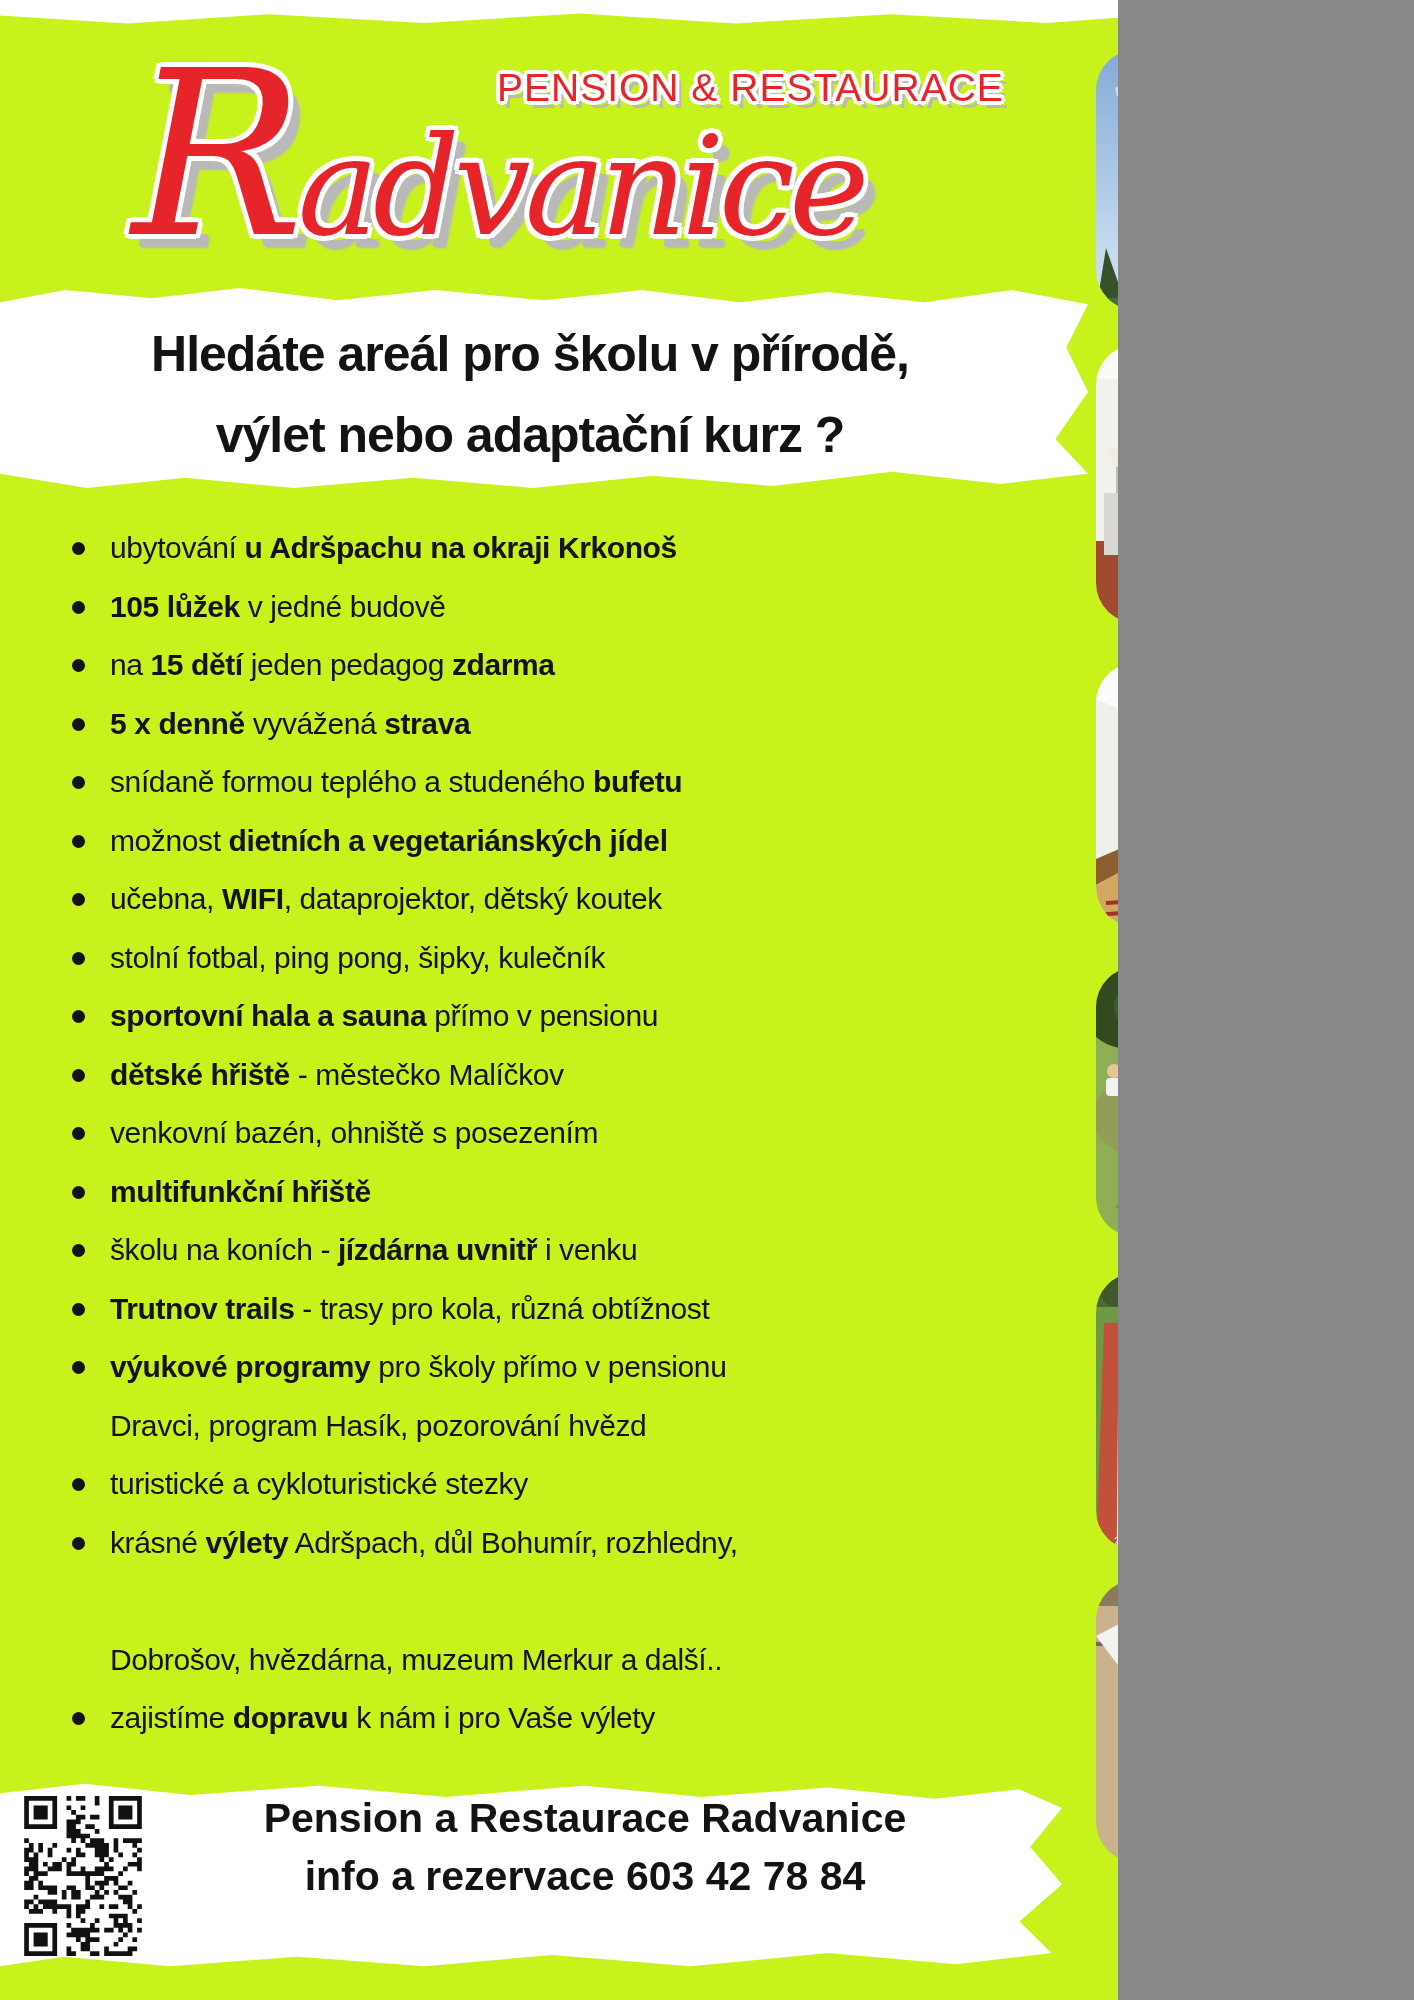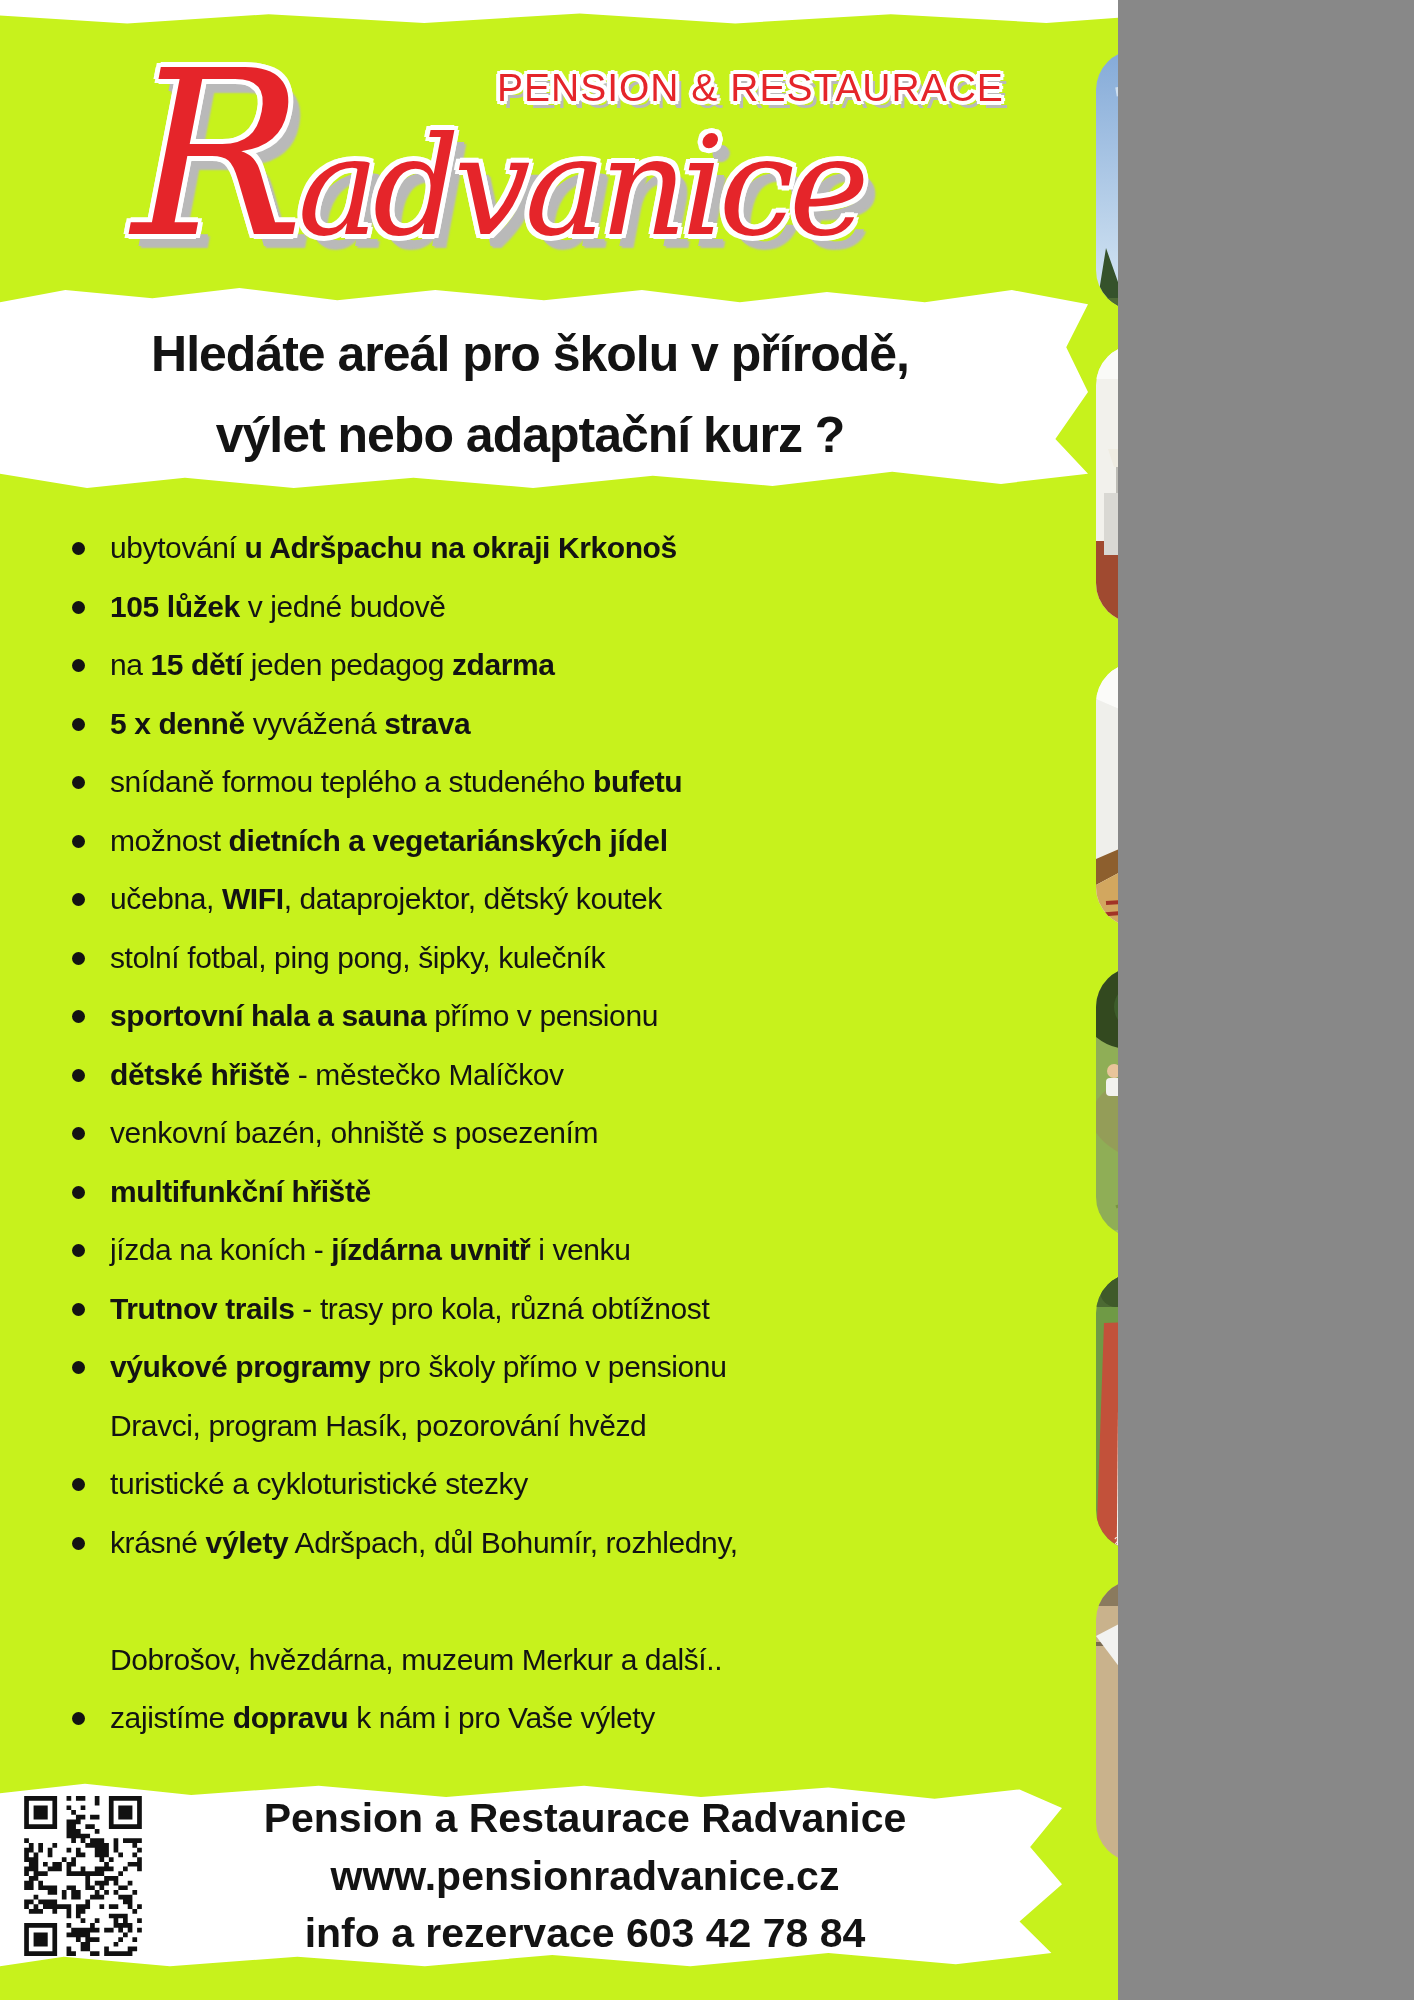--- a/index.html
+++ b/index.html
@@ -74,21 +74,21 @@
       <li><span>na </span><span class="b">15 dětí</span><span> jeden pedagog </span><span class="b">zdarma</span></li>
       <li><span class="b">5 x denně</span><span> vyvážená </span><span class="b">strava</span></li>
       <li><span>snídaně formou teplého a studeného </span><span class="b">bufetu</span></li>
       <li><span>možnost </span><span class="b">dietních a vegetariánských jídel</span></li>
       <li><span>učebna, </span><span class="b">WIFI</span><span>, dataprojektor, dětský koutek</span></li>
       <li><span>stolní fotbal, ping pong, šipky, kulečník</span></li>
       <li><span class="b">sportovní hala a sauna</span><span> přímo v pensionu</span></li>
       <li><span class="b">dětské hřiště</span><span> - městečko Malíčkov</span></li>
       <li><span>venkovní bazén, ohniště s posezením</span></li>
       <li><span class="b">multifunkční hřiště</span></li>
-      <li><span>jízda na koních - </span><span class="b">jízdárna uvnitř</span><span> i venku</span></li>
+      <li><span>školu na koních - </span><span class="b">jízdárna uvnitř</span><span> i venku</span></li>
       <li><span class="b">Trutnov trails</span><span> - trasy pro kola, různá obtížnost</span></li>
       <li><span class="b">výukové programy</span><span> pro školy přímo v pensionu</span><br><span>Dravci, program Hasík, pozorování hvězd</span></li>
       <li><span>turistické a cykloturistické stezky</span></li>
       <li><span>krásné </span><span class="b">výlety</span><span> Adršpach, důl Bohumír, rozhledny,</span><br><br><span>Dobrošov, hvězdárna, muzeum Merkur a další..</span></li>
       <li><span>zajistíme </span><span class="b">dopravu</span><span> k nám i pro Vaše výlety</span></li>
     </ul>
 
   <figure class="photo ph1" style="margin:0" aria-label="Adršpach sandstone rock towers">
     <svg viewBox="0 0 284 260">
       <defs>
@@ -397,17 +397,16 @@
       </g>
       <g fill="#111111">
         <path d="M2 2h3v3h-3z M20 2h3v3h-3z M2 29h3v3h-3z"></path>
         <path id="qr-mods" d="M9 0h1v1h-1zM11 0h1v1h-1zM12 0h1v1h-1zM15 0h1v1h-1zM15 1h1v1h-1zM9 2h1v1h-1zM12 2h1v1h-1zM10 3h1v1h-1zM11 4h1v1h-1zM12 4h1v1h-1zM14 4h1v1h-1zM15 4h1v1h-1zM9 5h1v1h-1zM10 5h1v1h-1zM11 5h1v1h-1zM9 6h1v1h-1zM10 6h1v1h-1zM13 6h1v1h-1zM14 6h1v1h-1zM9 7h1v1h-1zM10 7h1v1h-1zM11 7h1v1h-1zM15 7h1v1h-1zM9 8h1v1h-1zM10 8h1v1h-1zM11 8h1v1h-1zM12 8h1v1h-1zM13 8h1v1h-1zM0 9h1v1h-1zM10 9h1v1h-1zM12 9h1v1h-1zM14 9h1v1h-1zM15 9h1v1h-1zM16 9h1v1h-1zM19 9h1v1h-1zM21 9h1v1h-1zM22 9h1v1h-1zM23 9h1v1h-1zM24 9h1v1h-1zM1 10h1v1h-1zM3 10h1v1h-1zM6 10h1v1h-1zM13 10h1v1h-1zM14 10h1v1h-1zM15 10h1v1h-1zM16 10h1v1h-1zM17 10h1v1h-1zM19 10h1v1h-1zM23 10h1v1h-1zM0 11h1v1h-1zM1 11h1v1h-1zM3 11h1v1h-1zM5 11h1v1h-1zM9 11h1v1h-1zM11 11h1v1h-1zM15 11h1v1h-1zM16 11h1v1h-1zM17 11h1v1h-1zM19 11h1v1h-1zM24 11h1v1h-1zM0 12h1v1h-1zM2 12h1v1h-1zM5 12h1v1h-1zM11 12h1v1h-1zM12 12h1v1h-1zM15 12h1v1h-1zM16 12h1v1h-1zM17 12h1v1h-1zM20 12h1v1h-1zM23 12h1v1h-1zM0 13h1v1h-1zM1 13h1v1h-1zM2 13h1v1h-1zM8 13h1v1h-1zM10 13h1v1h-1zM16 13h1v1h-1zM18 13h1v1h-1zM24 13h1v1h-1zM1 14h1v1h-1zM2 14h1v1h-1zM4 14h1v1h-1zM6 14h1v1h-1zM7 14h1v1h-1zM9 14h1v1h-1zM10 14h1v1h-1zM17 14h1v1h-1zM22 14h1v1h-1zM23 14h1v1h-1zM24 14h1v1h-1zM0 15h1v1h-1zM1 15h1v1h-1zM2 15h1v1h-1zM5 15h1v1h-1zM6 15h1v1h-1zM7 15h1v1h-1zM9 15h1v1h-1zM12 15h1v1h-1zM15 15h1v1h-1zM16 15h1v1h-1zM17 15h1v1h-1zM18 15h1v1h-1zM21 15h1v1h-1zM24 15h1v1h-1zM0 16h1v1h-1zM2 16h1v1h-1zM3 16h1v1h-1zM4 16h1v1h-1zM9 16h1v1h-1zM10 16h1v1h-1zM11 16h1v1h-1zM12 16h1v1h-1zM13 16h1v1h-1zM14 16h1v1h-1zM15 16h1v1h-1zM16 16h1v1h-1zM20 16h1v1h-1zM1 17h1v1h-1zM2 17h1v1h-1zM13 17h1v1h-1zM17 17h1v1h-1zM18 17h1v1h-1zM19 17h1v1h-1zM0 18h1v1h-1zM1 18h1v1h-1zM3 18h1v1h-1zM13 18h1v1h-1zM15 18h1v1h-1zM16 18h1v1h-1zM17 18h1v1h-1zM19 18h1v1h-1zM22 18h1v1h-1zM0 19h1v1h-1zM1 19h1v1h-1zM3 19h1v1h-1zM4 19h1v1h-1zM5 19h1v1h-1zM6 19h1v1h-1zM9 19h1v1h-1zM10 19h1v1h-1zM13 19h1v1h-1zM14 19h1v1h-1zM16 19h1v1h-1zM20 19h1v1h-1zM21 19h1v1h-1zM5 20h1v1h-1zM6 20h1v1h-1zM8 20h1v1h-1zM10 20h1v1h-1zM11 20h1v1h-1zM15 20h1v1h-1zM17 20h1v1h-1zM19 20h1v1h-1zM23 20h1v1h-1zM2 21h1v1h-1zM8 21h1v1h-1zM10 21h1v1h-1zM11 21h1v1h-1zM14 21h1v1h-1zM15 21h1v1h-1zM16 21h1v1h-1zM20 21h1v1h-1zM21 21h1v1h-1zM22 21h1v1h-1zM0 22h1v1h-1zM1 22h1v1h-1zM3 22h1v1h-1zM4 22h1v1h-1zM5 22h1v1h-1zM6 22h1v1h-1zM13 22h1v1h-1zM21 22h1v1h-1zM22 22h1v1h-1zM0 23h1v1h-1zM2 23h1v1h-1zM4 23h1v1h-1zM5 23h1v1h-1zM6 23h1v1h-1zM7 23h1v1h-1zM8 23h1v1h-1zM9 23h1v1h-1zM11 23h1v1h-1zM12 23h1v1h-1zM13 23h1v1h-1zM16 23h1v1h-1zM18 23h1v1h-1zM19 23h1v1h-1zM22 23h1v1h-1zM24 23h1v1h-1zM1 24h1v1h-1zM2 24h1v1h-1zM3 24h1v1h-1zM6 24h1v1h-1zM9 24h1v1h-1zM11 24h1v1h-1zM12 24h1v1h-1zM23 24h1v1h-1zM9 25h1v1h-1zM11 25h1v1h-1zM18 25h1v1h-1zM19 25h1v1h-1zM20 25h1v1h-1zM21 25h1v1h-1zM12 26h1v1h-1zM15 26h1v1h-1zM19 26h1v1h-1zM21 26h1v1h-1zM24 26h1v1h-1zM9 27h1v1h-1zM14 27h1v1h-1zM19 27h1v1h-1zM20 27h1v1h-1zM21 27h1v1h-1zM22 27h1v1h-1zM10 28h1v1h-1zM11 28h1v1h-1zM12 28h1v1h-1zM13 28h1v1h-1zM14 28h1v1h-1zM15 28h1v1h-1zM17 28h1v1h-1zM18 28h1v1h-1zM20 28h1v1h-1zM22 28h1v1h-1zM24 28h1v1h-1zM9 29h1v1h-1zM10 29h1v1h-1zM11 29h1v1h-1zM12 29h1v1h-1zM13 29h1v1h-1zM21 29h1v1h-1zM11 30h1v1h-1zM13 30h1v1h-1zM14 30h1v1h-1zM15 30h1v1h-1zM20 30h1v1h-1zM23 30h1v1h-1zM12 31h1v1h-1zM13 31h1v1h-1zM19 31h1v1h-1zM9 32h1v1h-1zM12 32h1v1h-1zM13 32h1v1h-1zM17 32h1v1h-1zM22 32h1v1h-1zM23 32h1v1h-1zM9 33h1v1h-1zM10 33h1v1h-1zM14 33h1v1h-1zM15 33h1v1h-1zM17 33h1v1h-1zM18 33h1v1h-1zM19 33h1v1h-1zM20 33h1v1h-1zM21 33h1v1h-1zM22 33h1v1h-1z"></path>
       </g>
     </svg>
   </div>
 
   <div class="contact">
     <div>Pension a Restaurace Radvanice</div>
-    <div>www.pensionradvanice.cz</div>
     <div>info a rezervace 603 42 78 84</div>
   </div>
 
 </div>
 
 </body></html>

